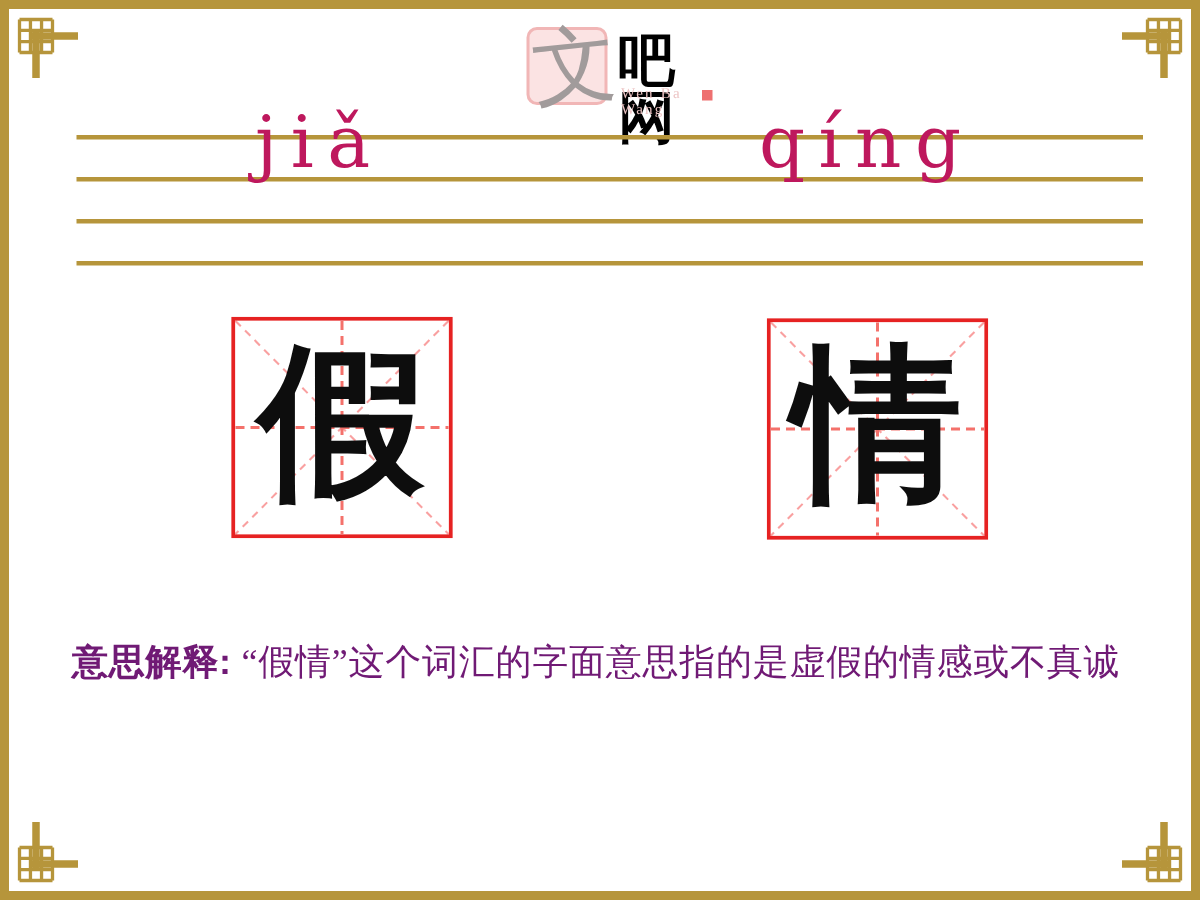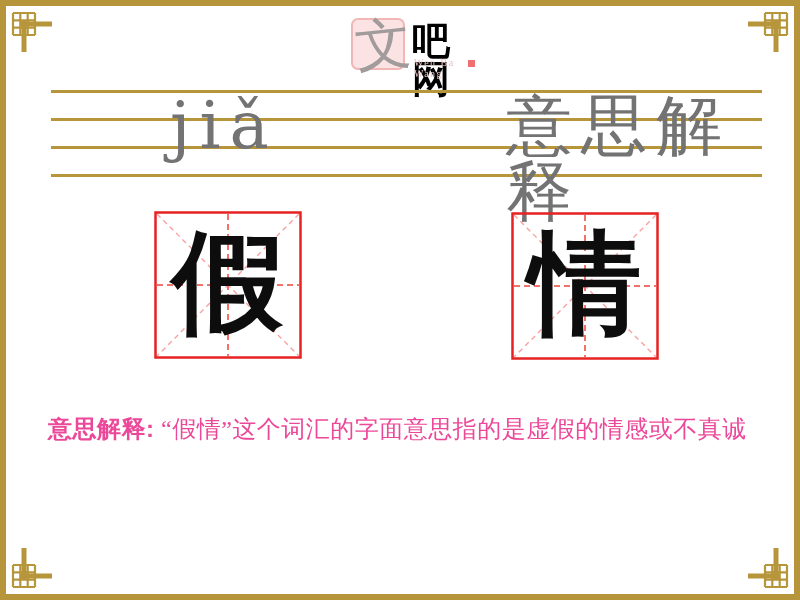--- a/index.html
+++ b/index.html
@@ -23,36 +23,36 @@
               font-family:"DejaVu Serif",serif;}
   .wm-suffix{position:absolute;left:61px;top:6px;font-size:38px;line-height:1;
              color:#000000;letter-spacing:3px;font-weight:bold;}
   .wm-caption{position:absolute;left:63px;top:41px;font-size:10px;color:#edc4c4;
               letter-spacing:1.5px;font-family:Liberation Serif, serif;}
   .wm-square{position:absolute;left:117px;top:44px;width:7px;height:7px;background:#ee7070;}
   
   .staff-line{position:absolute;left:45px;width:711px;height:3px;background:#b6953b;}
   .staff-line.l1{top:84px;}  .staff-line.l2{top:112px;}
   .staff-line.l3{top:140px;} .staff-line.l4{top:168px;}
-  .pinyin-word{position:absolute;top:87px;font-size:66px;line-height:1;
-               letter-spacing:9px;color:#737373;font-family:"DejaVu Serif",serif;}
+  .pinyin-word{position:absolute;top:65px;font-size:48px;line-height:1;
+               letter-spacing:9px;color:#be185d;font-family:"DejaVu Serif",serif;}
   .pinyin-word.w1{left:164px;}
   .pinyin-word.w2{left:500px;}
   
   .char-box{position:absolute;width:148px;height:148px;}
   .char-box.b1{left:148px;top:205px;}
   .char-box.b2{left:505px;top:206px;}
   .char-box svg{position:absolute;left:0;top:0;}
   .hanzi{position:absolute;left:0;top:0;width:148px;height:148px;
          display:flex;align-items:center;justify-content:center;
          font-size:112px;line-height:1;font-weight:600;color:#0d0d0d;
          font-family:"Liberation Serif",serif;padding-bottom:4px;box-sizing:border-box;}
   
-  .definition{position:absolute;left:42px;top:407px;width:730px;margin:0;
-              font-size:24px;line-height:31px;color:#ec4899;letter-spacing:0.5px;}
+  .definition{position:absolute;left:42px;top:420px;width:730px;margin:0;
+              font-size:24px;line-height:31px;color:#701a75;letter-spacing:0.5px;}
   .def-label{font-weight:bold;font-family:"Liberation Sans",sans-serif;}
 </style>
 </head>
 <body>
 
 <div class="canvas">
 
   <svg class="corner tl" viewBox="0 0 48 48">
     <g stroke="#b6953b" fill="none">
       <path stroke-width="2.2" d="M7 7h22M7 14.3h22M7 21.7h22M7 29h22M7 7v22M14.3 7v22M21.7 7v22M29 7v22"></path>
@@ -86,21 +86,21 @@
     <div class="wm-caption">Wen Ba Wang</div>
     <div class="wm-square"></div>
   </div>
 
   <div>
     <div class="staff-line l1"></div>
     <div class="staff-line l2"></div>
     <div class="staff-line l3"></div>
     <div class="staff-line l4"></div>
     <div class="pinyin-word w1">jiǎ</div>
-    <div class="pinyin-word w2">意思解释</div>
+    <div class="pinyin-word w2">qíng</div>
   </div>
 
   <div class="char-box b1">
     <svg width="148" height="148" viewBox="0 0 148 148">
       <g fill="none">
         <line x1="3" y1="3" x2="145" y2="145" stroke="#f9a0a0" stroke-width="1.4" stroke-dasharray="5,4"></line>
         <line x1="145" y1="3" x2="3" y2="145" stroke="#f9a0a0" stroke-width="1.4" stroke-dasharray="5,4"></line>
         <line x1="74" y1="3" x2="74" y2="145" stroke="#f4716b" stroke-width="2" stroke-dasharray="6,4"></line>
         <line x1="3" y1="74" x2="145" y2="74" stroke="#f4716b" stroke-width="2" stroke-dasharray="6,4"></line>
         <rect x="1.5" y="1.5" width="145" height="145" stroke="#e62222" stroke-width="2.5"></rect>

